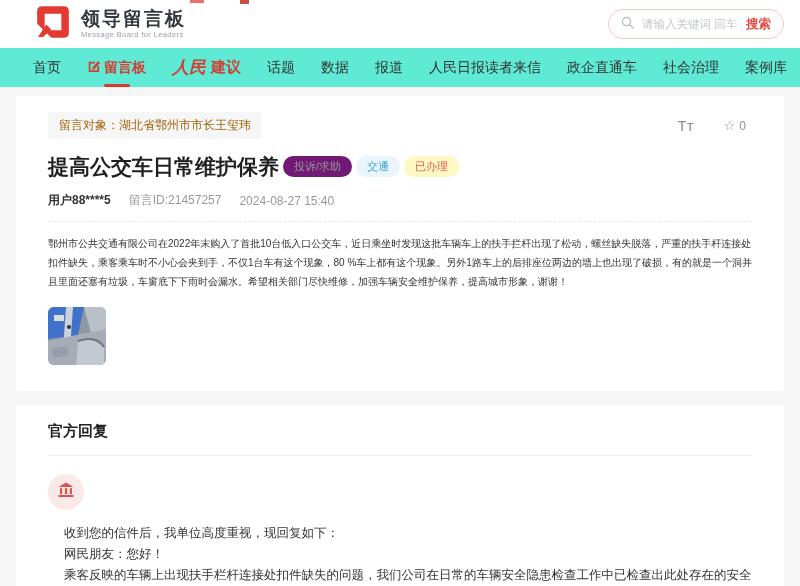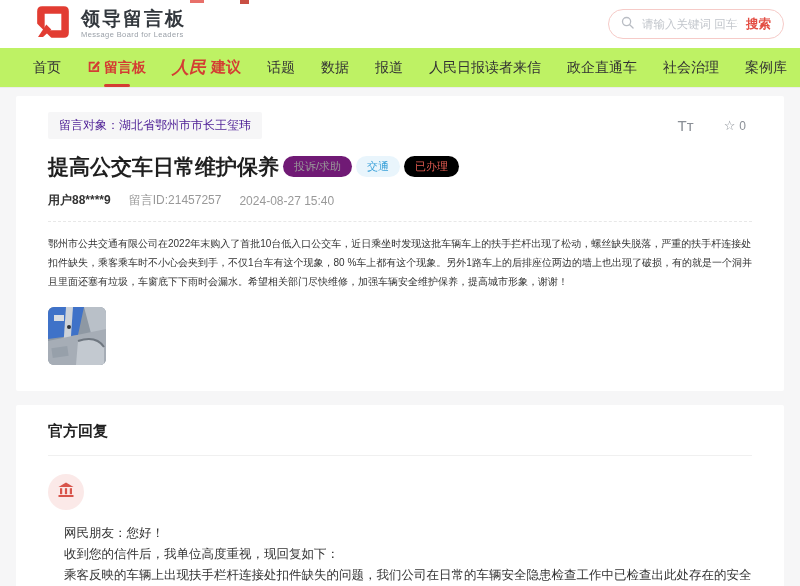--- a/index.html
+++ b/index.html
@@ -31,54 +31,54 @@
   .search-pill input {
     border:none; outline:none; flex:1; min-width:0;
     font-size:11.5px; color:#333; background:transparent;
     font-family:inherit;
   }
   .search-pill input::placeholder { color:#c2c6cc; }
   .search-btn { color:#e34d43; font-size:12.5px; font-weight:bold; cursor:pointer; white-space:nowrap; }
 
   
   .main-nav {
-    height:40px; background:#bef264; border-bottom:1px solid #ececec;
+    height:40px; background:#5eead4; border-bottom:1px solid #ececec;
     display:flex; align-items:center; gap:26px; padding:0 33px;
     font-size:14px; color:#333;
   }
   .nav-item { position:relative; display:flex; align-items:center; gap:4px; cursor:pointer; white-space:nowrap; }
   .nav-item.active { color:#d43d33; font-weight:bold; }
   .nav-item.active::after {
     content:""; position:absolute; left:50%; transform:translateX(-50%);
     bottom:-10px; width:26px; height:3px; background:#d43d33; border-radius:2px;
   }
   .nav-brand { color:#d43d33; font-weight:bold; }
   .nav-brand .p1 { font-family:"Liberation Serif","DejaVu Serif",serif; font-style:italic; font-size:17px; margin-right:1px; }
   .nav-brand .p2 { font-size:15px; }
 
   
   .card { background:#fff; margin:0 16px; border-radius:2px; }
   .msg-card { margin-top:8px; padding:16px 32px 26px; }
 
   .row1 { display:flex; align-items:center; }
   .target-chip {
-    background:#f6f6f7; color:#4c1d95; font-size:12px;
+    background:#f6f6f7; color:#a16207; font-size:12px;
     padding:5px 11px; border-radius:2px;
   }
   .tools { margin-left:auto; display:flex; align-items:center; gap:30px; color:#8a8f96; padding-right:6px;justify-content:space-between; }
   .tt-toggle { font-size:15px; cursor:pointer; }
   .fav { display:flex; align-items:center; gap:4px; cursor:pointer; font-size:12px; }
   .fav .star { font-size:13px; }
 
   .title-row { display:flex; align-items:center; gap:4px; margin-top:15px; }
   .msg-title { font-size:21px; font-weight:bold; color:#1f1f1f; margin:0; line-height:1.2; }
   .tag { font-size:11px; padding:3px 11px; border-radius:11px; white-space:nowrap; }
   .tag-gray { background:#701a75; color:#999; }
   .tag-blue { background:#e9f5fc; color:#3aa1d9; }
-  .tag-red  { background:#000000; color:#e45c52;text-align:center; }
+  .tag-red  { background:#fef9c3; color:#e45c52;text-align:center; }
 
   .meta-row { display:flex; align-items:center; gap:18px; margin-top:13px; font-size:12px; color:#999; }
   .meta-user { color:#333; font-weight:bold; }
   .dashed-divider { border-bottom:1px dashed #e8e8e8; margin:12px 0; }
 
   .msg-body { font-size:10px; line-height:19px; color:#333; margin:0; }
   .thumb {
     margin-top:16px; width:58px; height:58px; border-radius:6px;
     overflow:hidden; display:block; cursor:pointer;
   }
@@ -168,21 +168,21 @@
     </div>
 
     <div class="title-row">
       <h1 class="msg-title">提高公交车日常维护保养</h1>
       <span class="tag tag-gray">投诉/求助</span>
       <span class="tag tag-blue">交通</span>
       <span class="tag tag-red">已办理</span>
     </div>
 
     <div class="meta-row">
-      <span class="meta-user">用户88****9</span>
+      <span class="meta-user">用户88****5</span>
       <span>留言ID:21457257</span>
       <span>2024-08-27 15:40</span>
     </div>
 
     <div class="dashed-divider"></div>
 
     <p class="msg-body">鄂州市公共交通有限公司在2022年末购入了首批10台低入口公交车，近日乘坐时发现这批车辆车上的扶手拦杆出现了松动，螺丝缺失脱落，严重的扶手杆连接处扣件缺失，乘客乘车时不小心会夹到手，不仅1台车有这个现象，80 %车上都有这个现象。另外1路车上的后排座位两边的墙上也出现了破损，有的就是一个洞并且里面还塞有垃圾，车窗底下下雨时会漏水。希望相关部门尽快维修，加强车辆安全维护保养，提高城市形象，谢谢！</p>
 
     <span class="thumb">
       <svg width="58" height="58" viewBox="0 0 58 58">
@@ -212,19 +212,19 @@
             <rect x="3" y="7.2" width="2.2" height="6" fill="#d8544b"></rect>
             <rect x="7.9" y="7.2" width="2.2" height="6" fill="#d8544b"></rect>
             <rect x="12.8" y="7.2" width="2.2" height="6" fill="#d8544b"></rect>
             <rect x="1.5" y="14" width="15" height="2" fill="#d8544b"></rect>
           </svg>
         </span>
       </span>
     </div>
 
     <div class="reply-body">
+      <p>收到您的信件后，我单位高度重视，现回复如下：</p>
       <p>网民朋友：您好！</p>
-      <p>收到您的信件后，我单位高度重视，现回复如下：</p>
       <p>乘客反映的车辆上出现扶手栏杆连接处扣件缺失的问题，我们公司在日常的车辆安全隐患检查工作中已检查出此处存在的安全隐患，已联系车辆厂家配送新的配件，等新的配件到货，公司会第一时间安排工作人员上车维修。</p>
 
     </div>
   </section>
 </main>
 
 </body></html>

